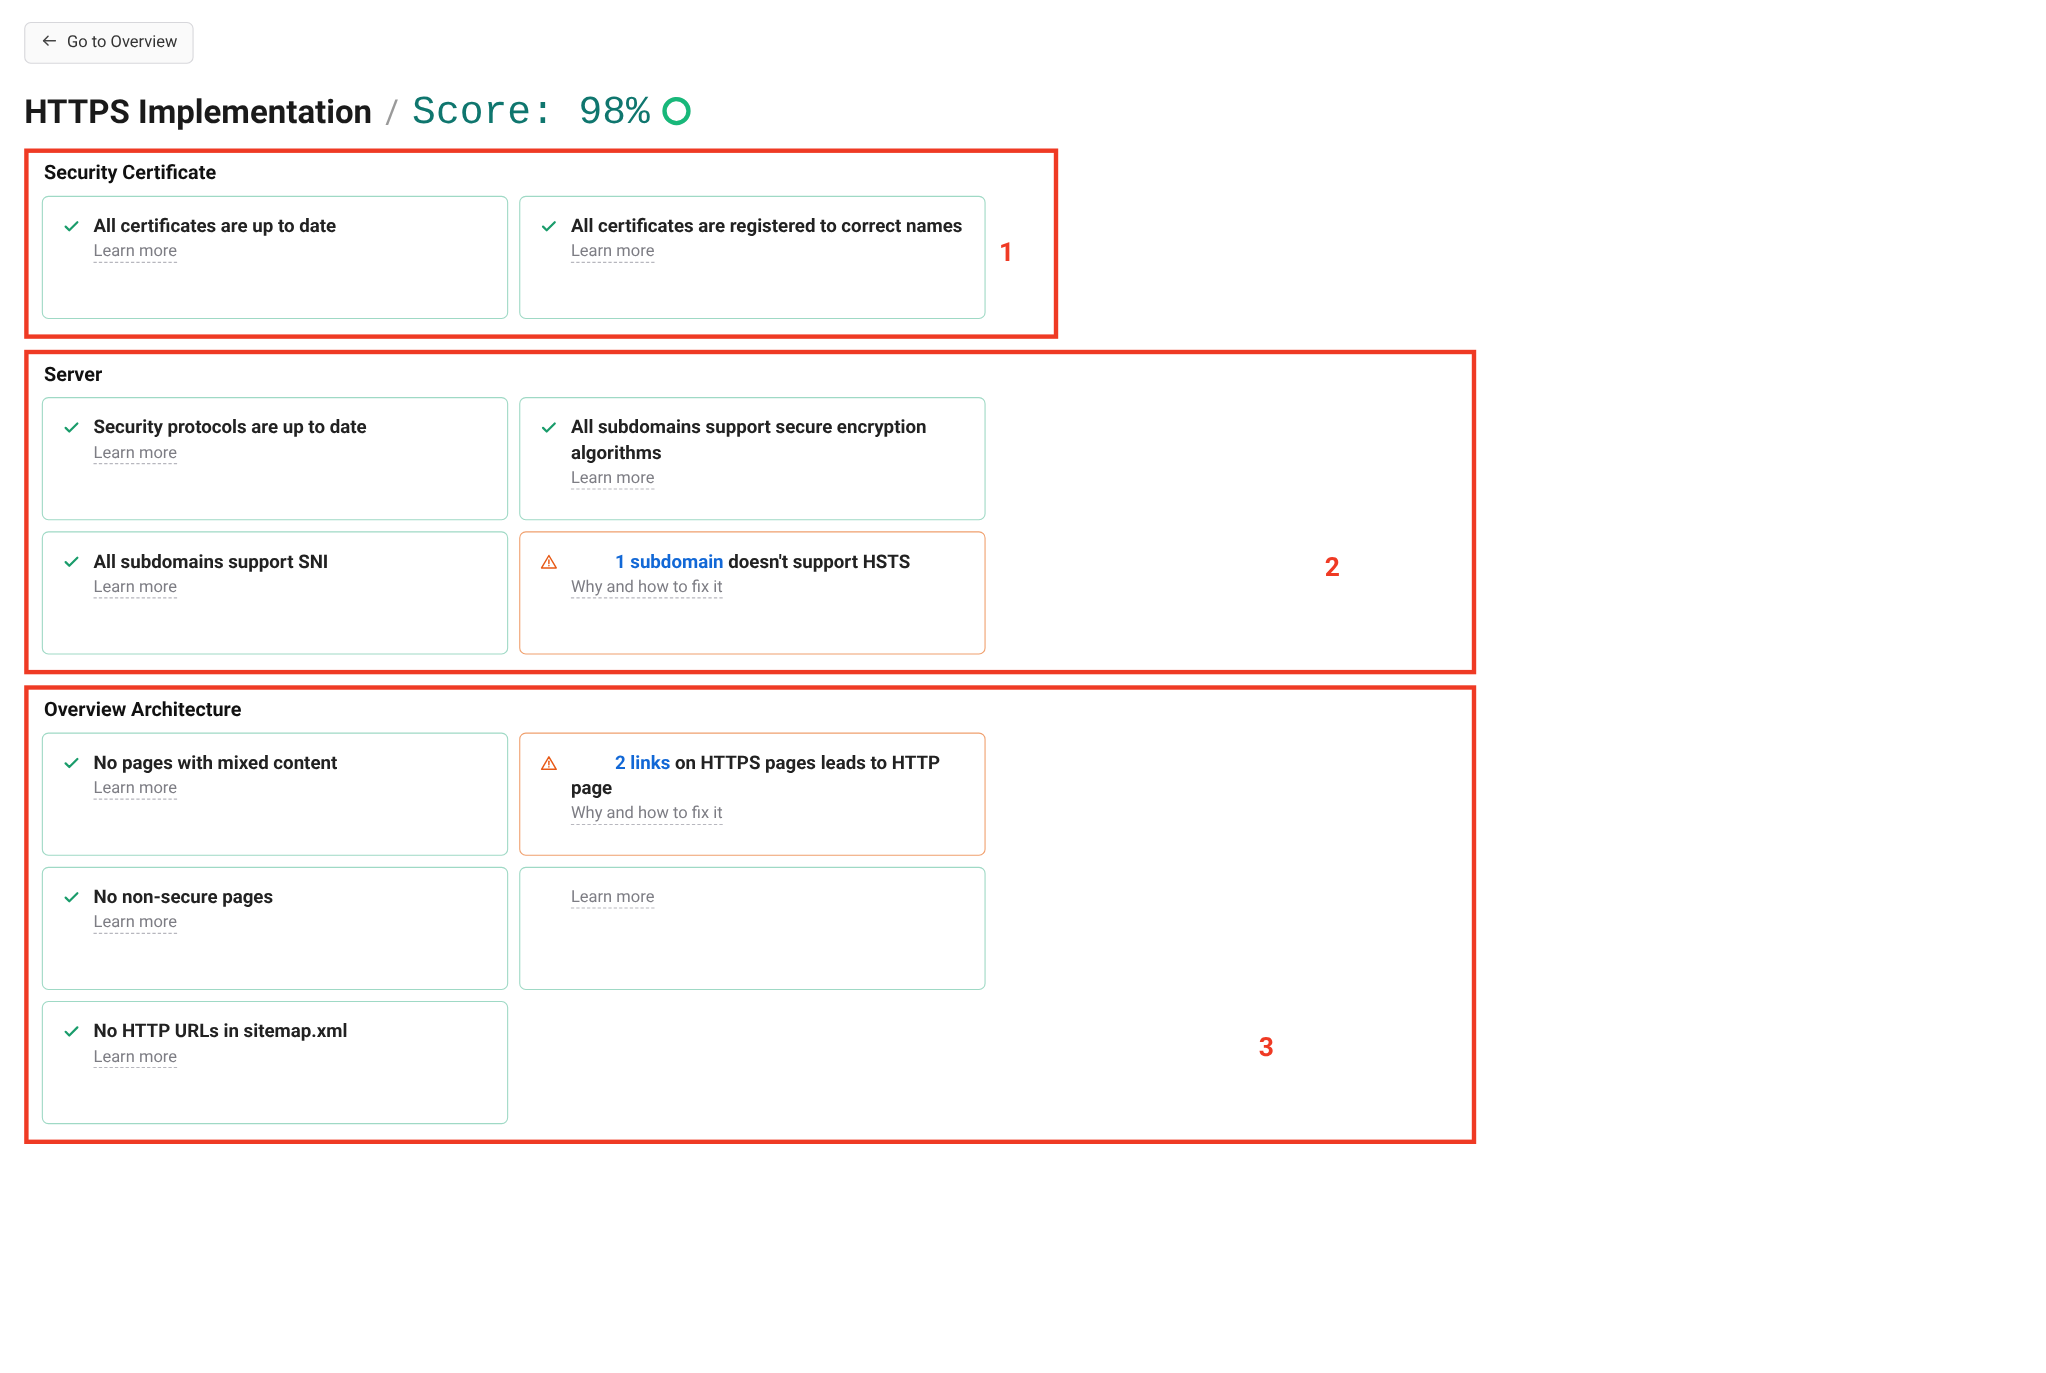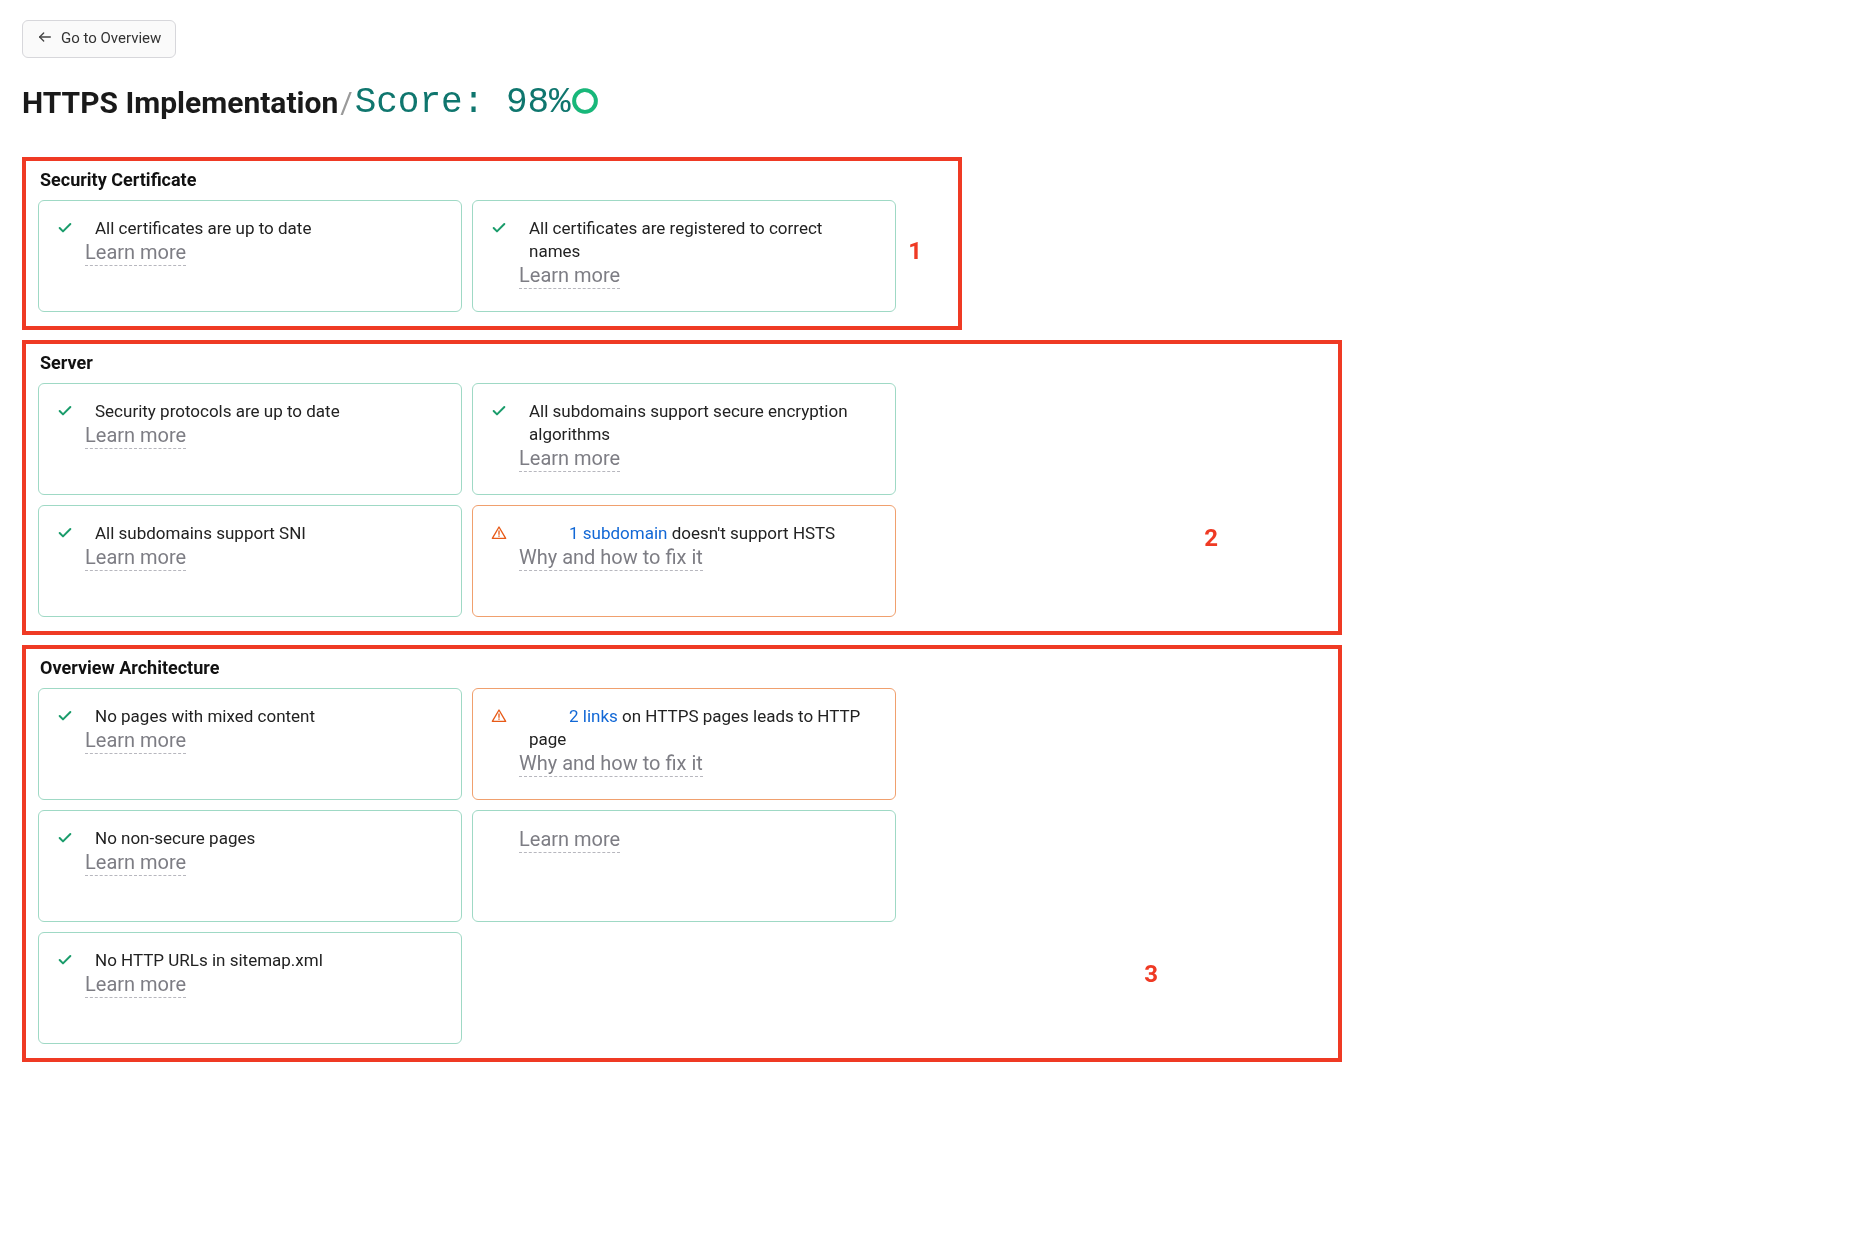--- a/index.html
+++ b/index.html
@@ -25,21 +25,22 @@
     color: #333;
     font-size: 15px;
     cursor: pointer;
     user-select: none;
   }
   .back-btn svg { width: 16px; height: 16px; stroke: #444; }
   
   .heading-row {
     display: flex;
     align-items: center;
-    margin: 24px 0 34px 0;
+    gap: 10px;
+    margin: 24px 0 12px 0;
   }
   .heading-main {
     font-size: 30px;
     font-weight: 700;
     color: #1a1a1a;
   }
   .heading-sep {
     font-size: 30px;
     color: #9a9a9a;
     font-weight: 400;
@@ -89,41 +90,42 @@
     border: 1px solid;
     border-radius: 6px;
     padding: 16px 18px 18px 18px;
     background: #fff;
   }
   .card.ok { border-color: #9fd9c5; }
   .card.warn { border-color: #f0a06e; }
   .card-head {
     display: flex;
     align-items: flex-start;
-    gap: 20px;
+    gap: 10px;
+    font-weight: bold;
   }
   .icon-slot { flex: 0 0 18px; padding-top: 3px; }
   .icon-slot svg { width: 16px; height: 16px; }
   .ok .icon-slot svg { stroke: #1a9c6b; }
   .warn .icon-slot svg { stroke: #e75a17; fill:none; }
   .card-title {
     font-size: 17px;
     line-height: 1.35;
     color: #222;
   }
   .card-title .link-part {
     color: #1268d6;
     cursor: pointer;
     margin-left: 40px;
   }
   .learn-more {
     display: inline-block;
     margin-top: 0;
     margin-left: 28px;
-    font-size: 20px;
+    font-size: 15px;
     color: #7d7d84;
     border-bottom: 1px dashed #b7b7be;
     cursor: pointer;
     padding-bottom: 1px;
   }
 </style>
 </head>
 <body>
 
 <div class="page">

